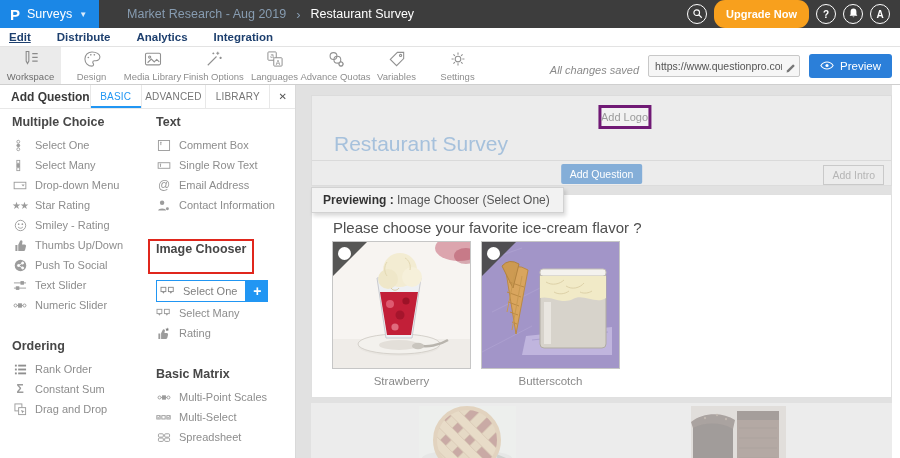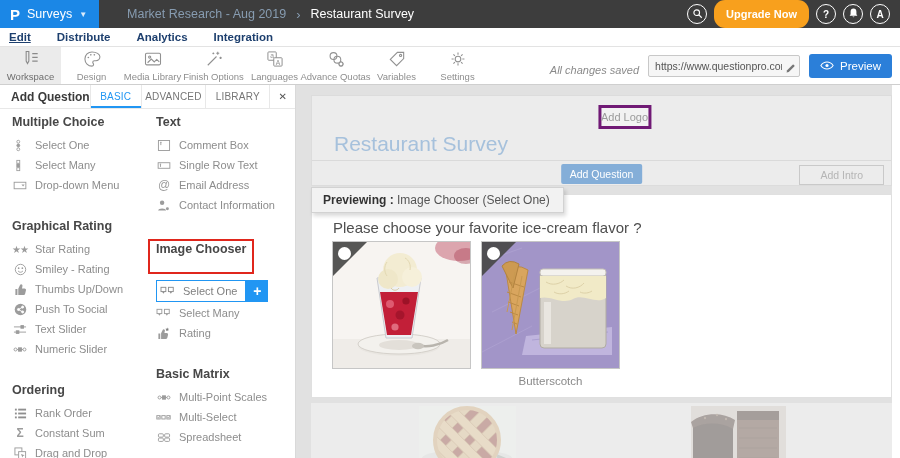--- a/index.html
+++ b/index.html
@@ -72,21 +72,21 @@
   .ic-plus { width:22px; background:#2196f3; color:#fff; border:none; font-size:14px; font-weight:bold; line-height:20px; cursor:pointer; }
 
   
   .canvas { position:absolute; left:296px; top:0; width:604px; height:373px; background:#e1e1e1; }
   .right-strip { position:absolute; right:0; top:0; bottom:0; width:8px; background:#fff; }
   .survey-card { position:absolute; left:15px; right:8px; top:10px; height:91px; background:#ececec; border:1px solid #dcdcdc; }
   .add-logo { position:absolute; top:9px; left:50%; transform:translateX(-50%); background:#f2f2f2; border:3px solid #701a75; color:#9b9b9b; font-size:11px; padding:3px 0; cursor:pointer;margin-left:23px; }
   .survey-title { position:absolute; left:22px; top:36px; font-size:21px; color:#a6c1dc; cursor:text; }
   .add-row { position:absolute; bottom:0; left:0; right:0; height:25px; border-top:1px solid #dadada; }
   .add-q { position:absolute; left:50%; top:3px; transform:translateX(-50%); background:#84aed8; color:#fff; border:none; border-radius:2px; font-size:10.5px; padding:4px 9px; cursor:pointer; white-space:nowrap; }
-  .add-intro { position:absolute; right:7px; top:4px; background:transparent; border:1px solid #c9c9c9; color:#b5b5b5; font-size:10.5px; padding:3px 20px; cursor:pointer; }
+  .add-intro { position:absolute; right:7px; top:4px; background:transparent; border:1px solid #c9c9c9; color:#b5b5b5; font-size:10.5px; padding:3px 8px; cursor:pointer; }
 
   .preview-panel { position:absolute; left:15px; right:8px; top:109px; height:204px; background:#fff; border:1px solid #e0e0e0; }
   .preview-tab { position:absolute; top:-8px; left:-1px; background:#f2f2f2; border:1px solid #d2d2d2; padding:5px 13px 5px 11px; font-size:12px; color:#555; box-shadow:2px 3px 4px rgba(0,0,0,.15); white-space:nowrap; }
   .preview-tab b { color:#333; }
   .question-text { position:absolute; left:21px; top:24px; font-size:15px; color:#4e4e4e; }
   .options { position:absolute; left:20px; top:46px; display:flex; gap:10px; }
   .opt { width:139px; }
   .opt-img { position:relative; width:139px; height:128px; border:1px solid #c6c6c6; background:#fff; overflow:hidden; }
   .opt-img svg { display:block; }
   .corner { position:absolute; top:0; left:0; width:0; height:0; border-top:34px solid rgba(72,72,72,.92); border-right:34px solid transparent; }
@@ -279,21 +279,20 @@
         <div class="qitem">
           <span class="qicon">
               <svg width="14" height="13" viewBox="0 0 14 14">
                 <rect x=".7" y="3.5" width="12.6" height="7" fill="none" stroke="#9c9c9c"></rect>
                 <path d="M8.6 6l1.7 2.2L12 6z" fill="#9c9c9c"></path>
               </svg>
             </span>
           <span>Drop-down Menu</span>
         </div>
 
-        <div class="qsec-title">Graphical Rating</div>
         <div class="qitem">
           <span class="qicon">
               <span class="glyph stars">★★</span>
             </span>
           <span>Star Rating</span>
         </div>
         <div class="qitem">
           <span class="qicon">
               <svg width="13" height="13" viewBox="0 0 14 14" fill="none" stroke="#9c9c9c">
                 <circle cx="7" cy="7" r="5.6"></circle>
@@ -535,20 +534,21 @@
               <path d="M44 36h44" stroke="#d8dadd"></path>
               <circle cx="67" cy="28" r="17" fill="#f3ecd2"></circle>
               <circle cx="55" cy="37" r="10" fill="#efe7c9"></circle>
               <circle cx="79" cy="35" r="10" fill="#f6f0da"></circle>
               <path d="M54 20c-3 4-3 10 0 14M72 16c4 2 6 7 5 12" stroke="#e3d8b2" fill="none"></path>
               <path d="M58 46c2 3 6 3 8 0" stroke="#d8cba6" fill="none"></path>
             </svg>
             <span class="corner"></span>
             <span class="radio-dot"></span>
           </div>
+          <div class="opt-label">Strawberry</div>
         </div>
 
         <div class="opt">
           <div class="opt-img">
             <svg width="137" height="126" viewBox="0 0 137 126">
               <rect width="137" height="126" fill="#a295c8"></rect>
               <path d="M0 20l40-14M10 70l60-30M0 110l50-26" stroke="#b2a6d4" opacity=".6"></path>
               <path d="M44 94l86-9v28H40z" fill="#c0b5de"></path>
               <path d="M50 98l76-8" stroke="#ab9fd0" fill="none"></path>
               <rect x="58" y="30" width="66" height="76" rx="4" fill="#d7d3cb" stroke="#b0aca3"></rect>

